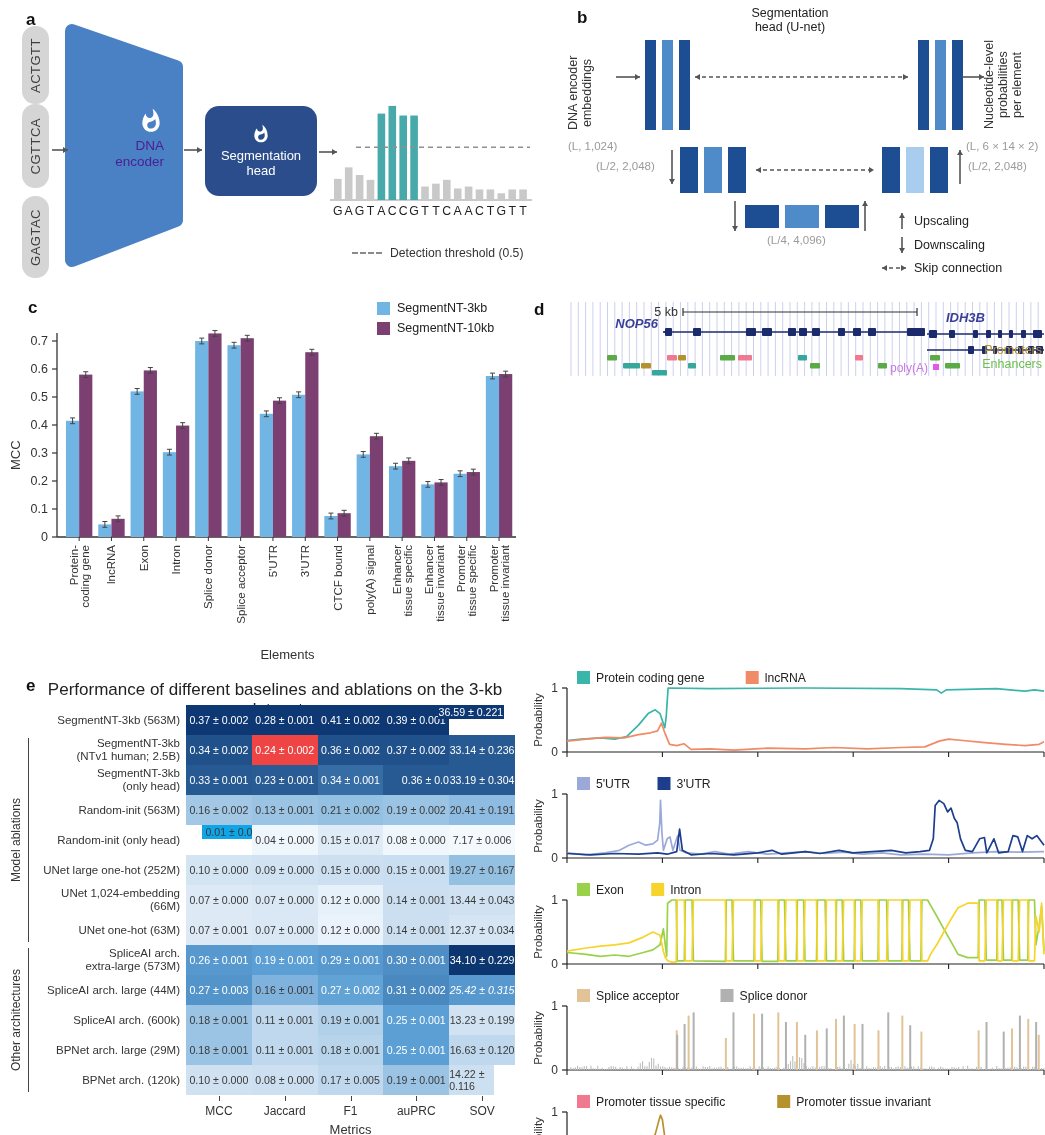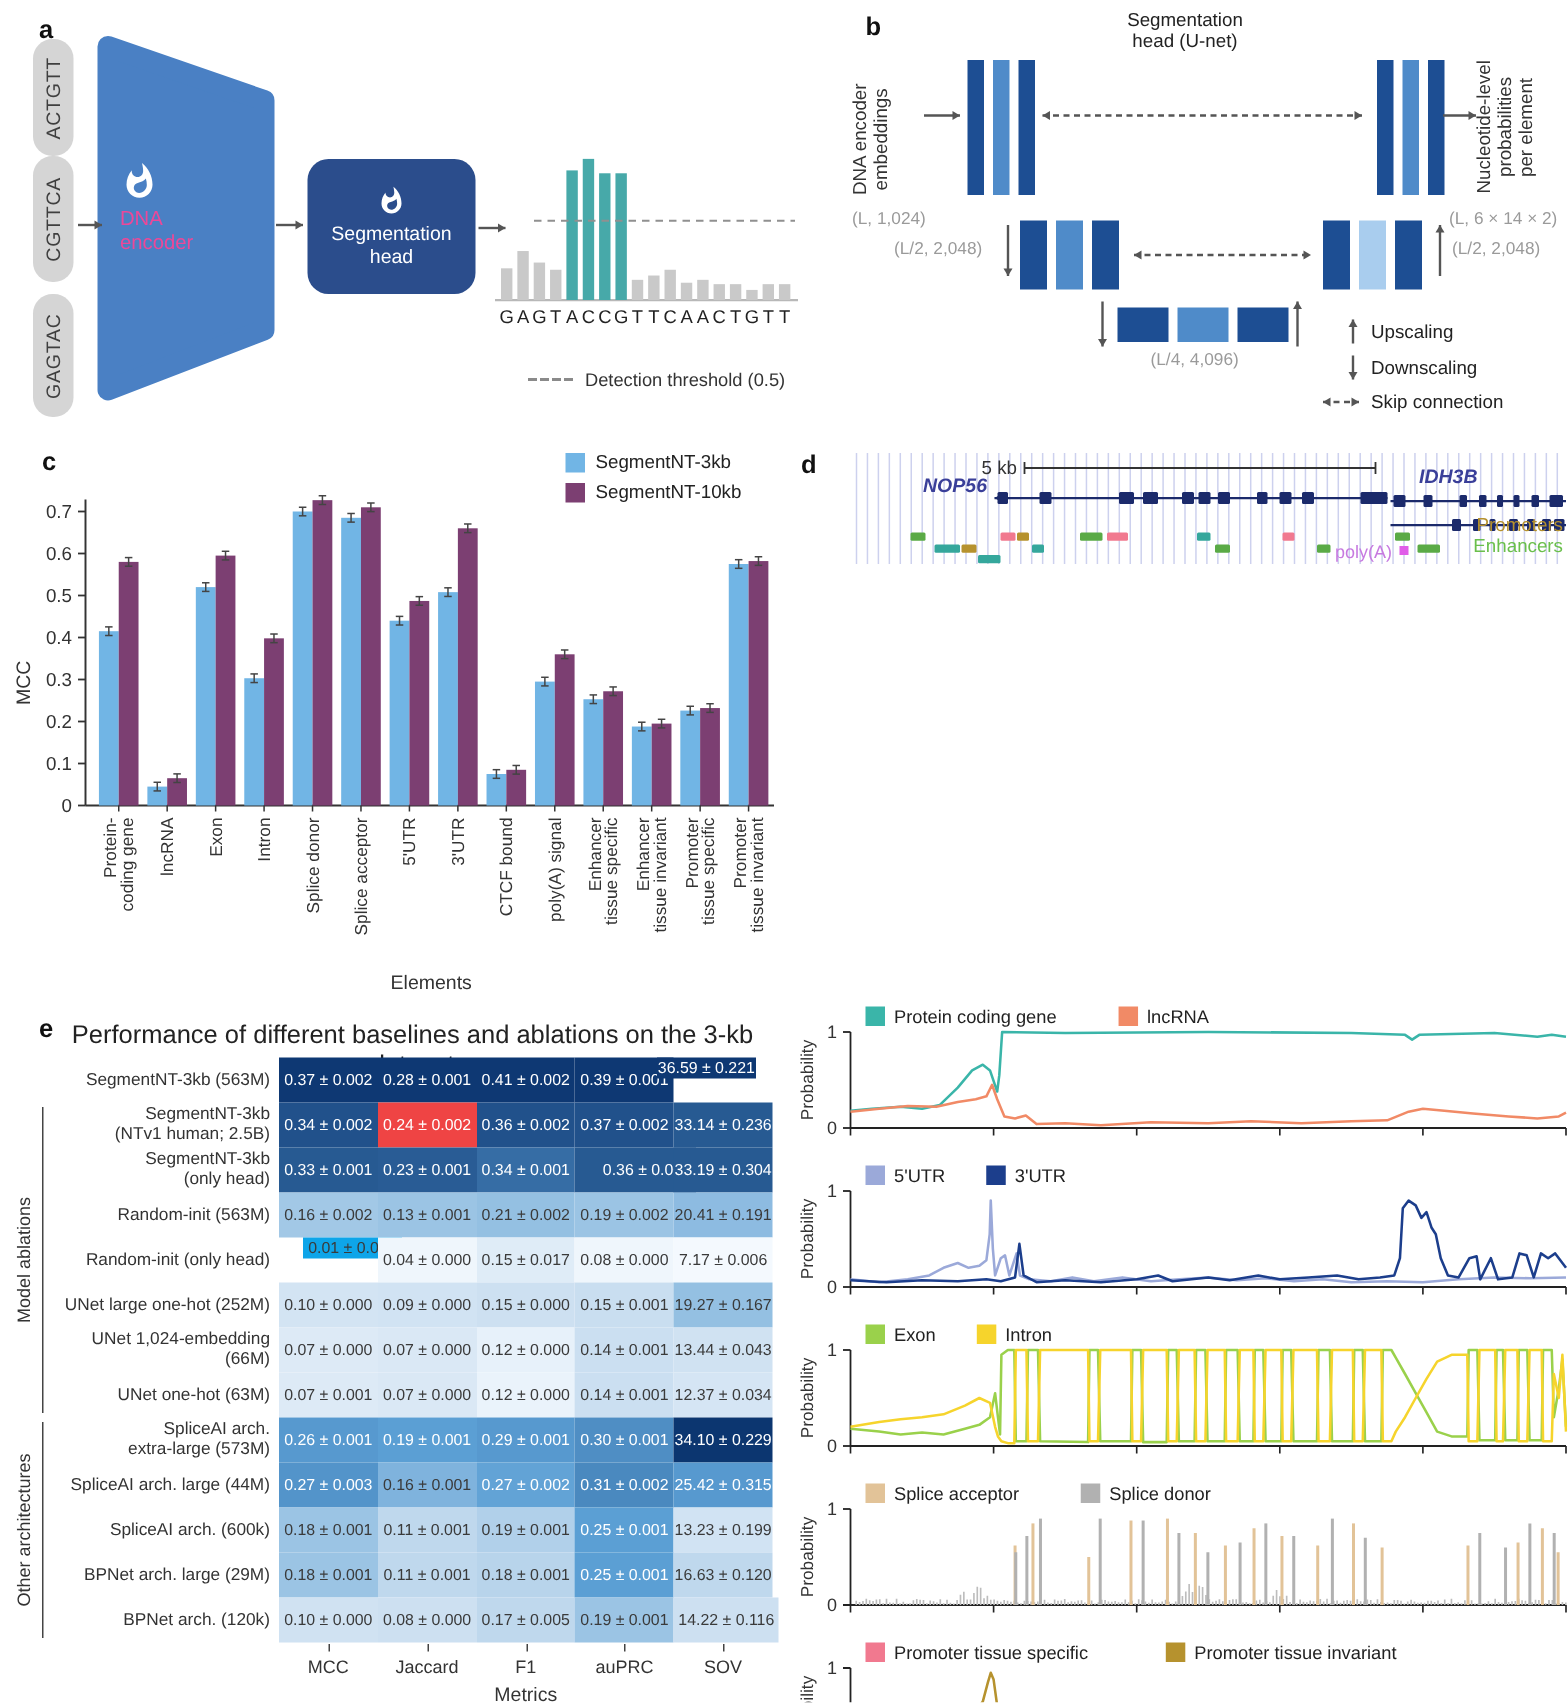--- a/index.html
+++ b/index.html
@@ -5,21 +5,21 @@
   html,body{margin:0;padding:0;background:#fff;font-family:"Liberation Sans",sans-serif;}
   #figure{position:relative;width:1045px;height:1135px;background:#fff;overflow:hidden;}
   #figure svg{font-family:"Liberation Sans",sans-serif;}
   .panel{position:absolute;}
   .plabel{position:absolute;font-weight:bold;font-size:17px;color:#111;}
   .preline{white-space:pre-line;}
   .vtext{writing-mode:vertical-rl;transform:rotate(180deg);white-space:pre-line;}
   .pill{position:absolute;background:#d5d5d5;border-radius:13px;display:flex;align-items:center;justify-content:center;color:#3f3f3f;font-size:13px;font-weight:500;}
   .pill .vtext{letter-spacing:0.5px;}
   .dim{position:absolute;color:#9a9a9a;font-size:11.5px;}
-  .enc-label{position:absolute;color:#ec4899;text-align:left;font-size:13.5px;line-height:16px;}
+  .enc-label{position:absolute;color:#4c1d95;text-align:right;font-size:13.5px;line-height:16px;}
   .head-box{position:absolute;border-radius:14px;display:flex;flex-direction:column;align-items:center;justify-content:center;gap:4px;color:#fff;text-align:center;font-size:13px;line-height:15px;}
   .thresh-legend{position:absolute;font-size:12.2px;color:#333;display:flex;align-items:center;}
   .thresh-legend .dashseg{display:inline-block;width:30px;border-top:2px dashed #8a8a8a;margin-right:8px;}
   .ptitle{position:absolute;text-align:center;font-size:17px;color:#222;}
   .axlabel{position:absolute;text-align:center;font-size:13px;color:#333;}
   .legend-row{position:absolute;display:flex;align-items:center;font-size:12.5px;color:#222;}
   .legend-row .sw{width:13px;height:13px;margin-right:7px;display:inline-block;}
   .erow-label{position:absolute;display:flex;align-items:center;justify-content:flex-end;text-align:right;font-size:11.5px;line-height:13px;color:#333;white-space:pre-line;}
   .ecell{position:absolute;display:flex;align-items:center;justify-content:center;font-size:10.6px;}
   .ecol-label{position:absolute;text-align:center;font-size:12px;color:#333;}
@@ -887,39 +887,39 @@
         <div class="ecell" style="left: 186px; top: 275px; width: 65.8px; height: 30px; background: rgb(87, 153, 207); color: rgb(255, 255, 255);">0.26 ± 0.001</div>
         <div class="ecell" style="left: 251.8px; top: 275px; width: 65.8px; height: 30px; background: rgb(91, 159, 212); color: rgb(255, 255, 255);">0.19 ± 0.001</div>
         <div class="ecell" style="left: 317.6px; top: 275px; width: 65.8px; height: 30px; background: rgb(87, 153, 207); color: rgb(255, 255, 255);">0.29 ± 0.001</div>
         <div class="ecell" style="left: 383.4px; top: 275px; width: 65.8px; height: 30px; background: rgb(79, 142, 196); color: rgb(255, 255, 255);">0.30 ± 0.001</div>
         <div class="ecell" style="left: 449.2px; top: 275px; width: 65.8px; height: 30px; background: rgb(12, 54, 112); color: rgb(255, 255, 255);">34.10 ± 0.229</div>
         <div class="erow-label" style="left: 38px; top: 305px; width: 142px; height: 30px;">SpliceAI arch. large (44M)</div>
         <div class="ecell" style="left: 186px; top: 305px; width: 65.8px; height: 30px; background: rgb(83, 148, 202); color: rgb(255, 255, 255);">0.27 ± 0.003</div>
         <div class="ecell" style="left: 251.8px; top: 305px; width: 65.8px; height: 30px; background: rgb(127, 179, 221); color: rgb(58, 58, 58);">0.16 ± 0.001</div>
         <div class="ecell" style="left: 317.6px; top: 305px; width: 65.8px; height: 30px; background: rgb(98, 163, 214); color: rgb(255, 255, 255);">0.27 ± 0.002</div>
         <div class="ecell" style="left: 383.4px; top: 305px; width: 65.8px; height: 30px; background: rgb(74, 137, 191); color: rgb(255, 255, 255);">0.31 ± 0.002</div>
-        <div class="ecell" style="left: 449.2px; top: 305px; width: 65.8px; height: 30px; background: rgb(87, 153, 207); color: rgb(255, 255, 255);">25.42 ± 0.315</div>
+        <div class="ecell" style="left: 449.2px; top: 305px; width: 65.8px; height: 30px; background: rgb(87, 153, 207); color: rgb(255, 255, 255); font-style: italic;">25.42 ± 0.315</div>
         <div class="erow-label" style="left: 38px; top: 335px; width: 142px; height: 30px;">SpliceAI arch. (600k)</div>
         <div class="ecell" style="left: 186px; top: 335px; width: 65.8px; height: 30px; background: rgb(155, 196, 228); color: rgb(58, 58, 58);">0.18 ± 0.001</div>
         <div class="ecell" style="left: 251.8px; top: 335px; width: 65.8px; height: 30px; background: rgb(191, 216, 237); color: rgb(58, 58, 58);">0.11 ± 0.001</div>
         <div class="ecell" style="left: 317.6px; top: 335px; width: 65.8px; height: 30px; background: rgb(177, 208, 234); color: rgb(58, 58, 58);">0.19 ± 0.001</div>
         <div class="ecell" style="left: 383.4px; top: 335px; width: 65.8px; height: 30px; background: rgb(91, 159, 212); color: rgb(255, 255, 255);">0.25 ± 0.001</div>
         <div class="ecell" style="left: 449.2px; top: 335px; width: 65.8px; height: 30px; background: rgb(209, 227, 243); color: rgb(58, 58, 58);">13.23 ± 0.199</div>
         <div class="erow-label" style="left: 38px; top: 365px; width: 142px; height: 30px;">BPNet arch. large (29M)</div>
         <div class="ecell" style="left: 186px; top: 365px; width: 65.8px; height: 30px; background: rgb(155, 196, 228); color: rgb(58, 58, 58);">0.18 ± 0.001</div>
         <div class="ecell" style="left: 251.8px; top: 365px; width: 65.8px; height: 30px; background: rgb(191, 216, 237); color: rgb(58, 58, 58);">0.11 ± 0.001</div>
         <div class="ecell" style="left: 317.6px; top: 365px; width: 65.8px; height: 30px; background: rgb(184, 212, 235); color: rgb(58, 58, 58);">0.18 ± 0.001</div>
         <div class="ecell" style="left: 383.4px; top: 365px; width: 65.8px; height: 30px; background: rgb(91, 159, 212); color: rgb(255, 255, 255);">0.25 ± 0.001</div>
         <div class="ecell" style="left: 449.2px; top: 365px; width: 65.8px; height: 30px; background: rgb(191, 216, 237); color: rgb(58, 58, 58);">16.63 ± 0.120</div>
         <div class="erow-label" style="left: 38px; top: 395px; width: 142px; height: 30px;">BPNet arch. (120k)</div>
         <div class="ecell" style="left: 186px; top: 395px; width: 65.8px; height: 30px; background: rgb(208, 226, 242); color: rgb(58, 58, 58);">0.10 ± 0.000</div>
         <div class="ecell" style="left: 251.8px; top: 395px; width: 65.8px; height: 30px; background: rgb(205, 224, 241); color: rgb(58, 58, 58);">0.08 ± 0.000</div>
         <div class="ecell" style="left: 317.6px; top: 395px; width: 65.8px; height: 30px; background: rgb(191, 216, 237); color: rgb(58, 58, 58);">0.17 ± 0.005</div>
         <div class="ecell" style="left: 383.4px; top: 395px; width: 65.8px; height: 30px; background: rgb(155, 196, 228); color: rgb(58, 58, 58);">0.19 ± 0.001</div>
-        <div class="ecell" style="left: 449.2px; top: 395px; width: 70px; height: 30px; background: rgb(205, 224, 241); color: rgb(58, 58, 58);">14.22 ± 0.116</div>
+        <div class="ecell" style="left: 449.2px; top: 395px; width: 45px; height: 30px; background: rgb(205, 224, 241); color: rgb(58, 58, 58);">14.22 ± 0.116</div>
         <div class="etick" style="left: 218.9px; top: 426px;"></div>
         <div class="ecol-label" style="left: 186px; top: 434px; width: 65.8px;">MCC</div>
         <div class="etick" style="left: 284.7px; top: 426px;"></div>
         <div class="ecol-label" style="left: 251.8px; top: 434px; width: 65.8px;">Jaccard</div>
         <div class="etick" style="left: 350.5px; top: 426px;"></div>
         <div class="ecol-label" style="left: 317.6px; top: 434px; width: 65.8px;">F1</div>
         <div class="etick" style="left: 416.3px; top: 426px;"></div>
         <div class="ecol-label" style="left: 383.4px; top: 434px; width: 65.8px;">auPRC</div>
         <div class="etick" style="left: 482.1px; top: 426px;"></div>
         <div class="ecol-label" style="left: 449.2px; top: 434px; width: 65.8px;">SOV</div>

